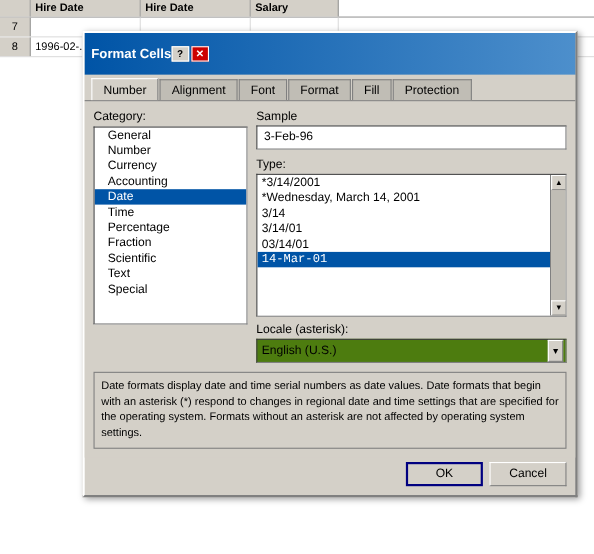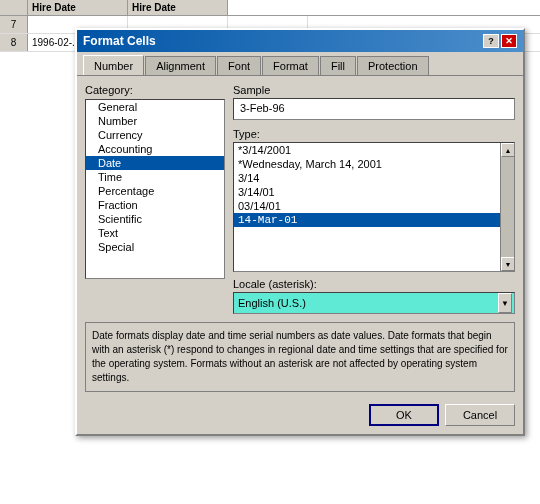--- a/index.html
+++ b/index.html
@@ -84,22 +84,22 @@
       box-shadow: 2px 2px 6px rgba(0,0,0,0.4);
     }
 
     
     .dialog-titlebar {
       background: linear-gradient(to right, #0054a6, #4d8fcc);
       color: white;
       padding: 3px 6px;
       display: flex;
       align-items: center;
-      justify-content: space-between;
-      height: 22px;
+      justify-content: flex-start;
+      height: 38px;
     }
 
     .dialog-title {
       font-weight: bold;
       font-size: 12px;
     }
 
     .titlebar-buttons {
       display: flex;
       gap: 2px;
@@ -290,21 +290,21 @@
       background: #c0bdb5;
     }
 
     .locale-section {
       margin-top: 4px;
     }
 
     .locale-dropdown {
       width: 100%;
       height: 22px;
-      background: #5eead4;
+      background: #4d7c0f;
       border: 1px solid #808080;
       border-top-color: #404040;
       border-left-color: #404040;
       display: flex;
       align-items: center;
       justify-content: space-between;
       padding: 0 4px;
       cursor: pointer;
       position: relative;
     }
@@ -364,20 +364,21 @@
     }
   </style>
 </head>
 <body>
 
 <div class="spreadsheet">
   <div class="spreadsheet-header">
     <div class="row-num-col col-header"></div>
     <div class="col-header" style="width:100px">Hire Date</div>
     <div class="col-header" style="width:100px">Hire Date</div>
+    <div class="col-header" style="width:80px">Salary</div>
   </div>
   <div class="spreadsheet-row">
     <div class="row-num">7</div>
     <div class="cell" style="width:100px"></div>
     <div class="cell" style="width:100px"></div>
     <div class="cell" style="width:80px"></div>
   </div>
   <div class="spreadsheet-row">
     <div class="row-num">8</div>
     <div class="cell" style="width:100px">1996-02-...</div>

